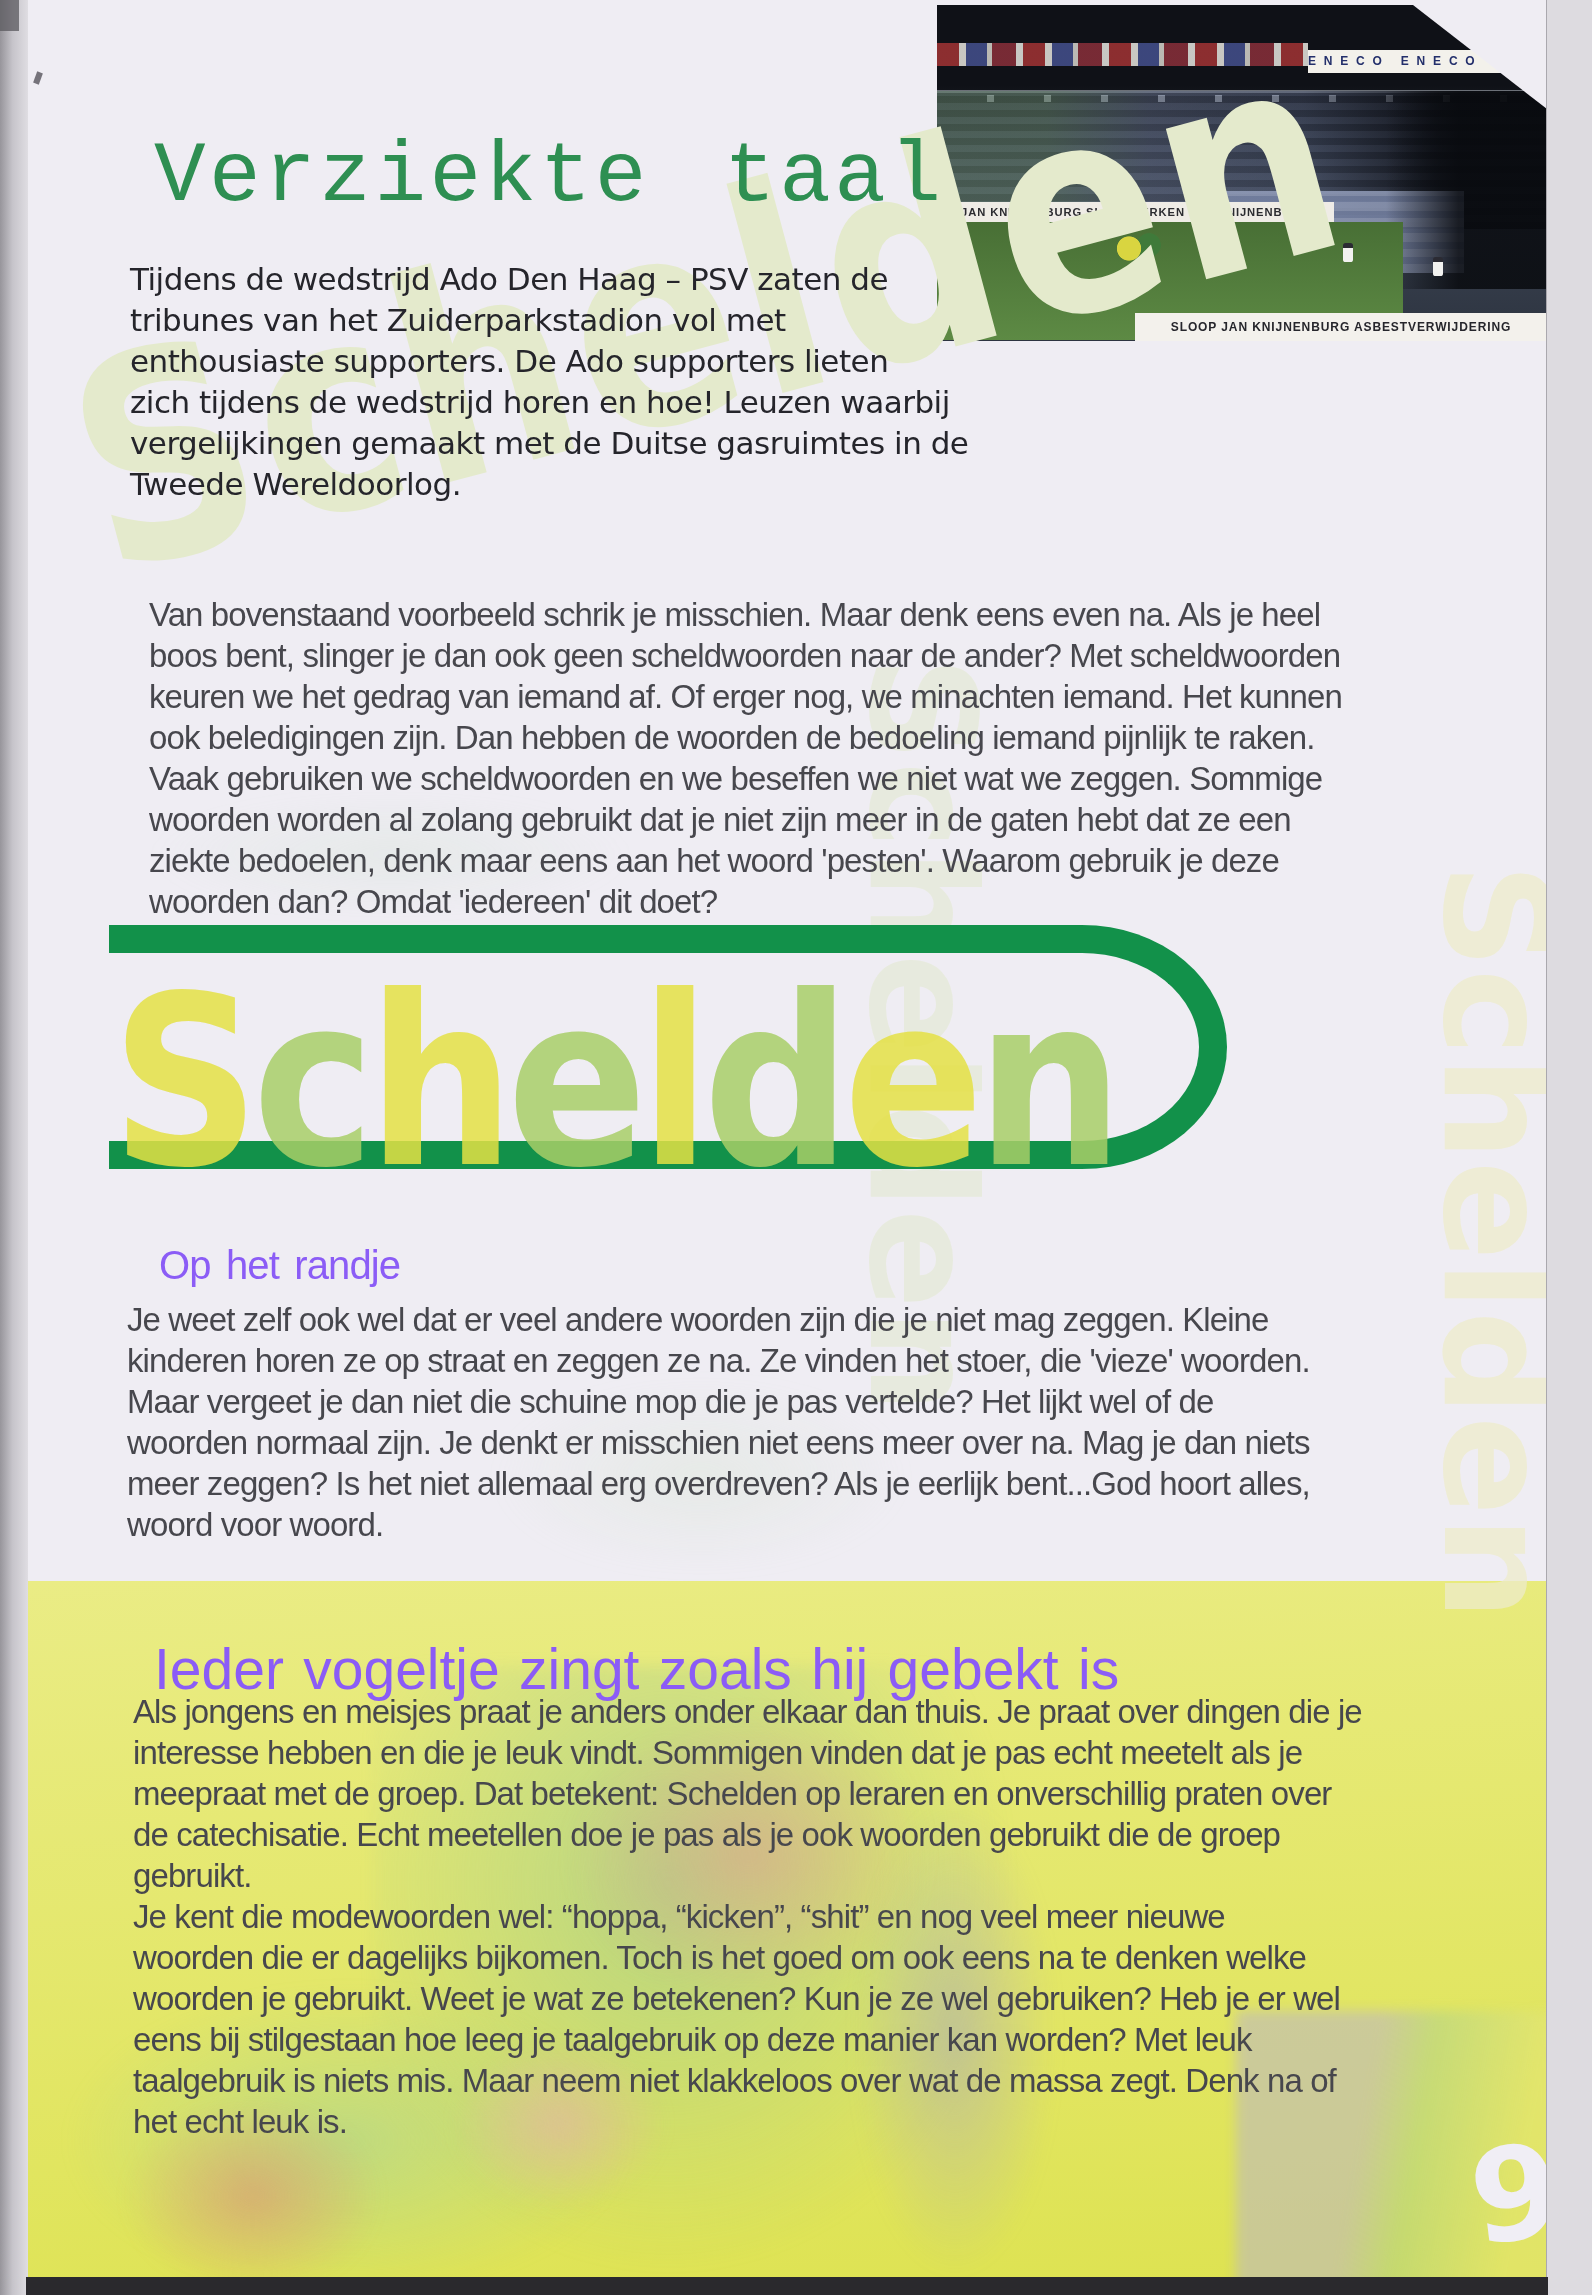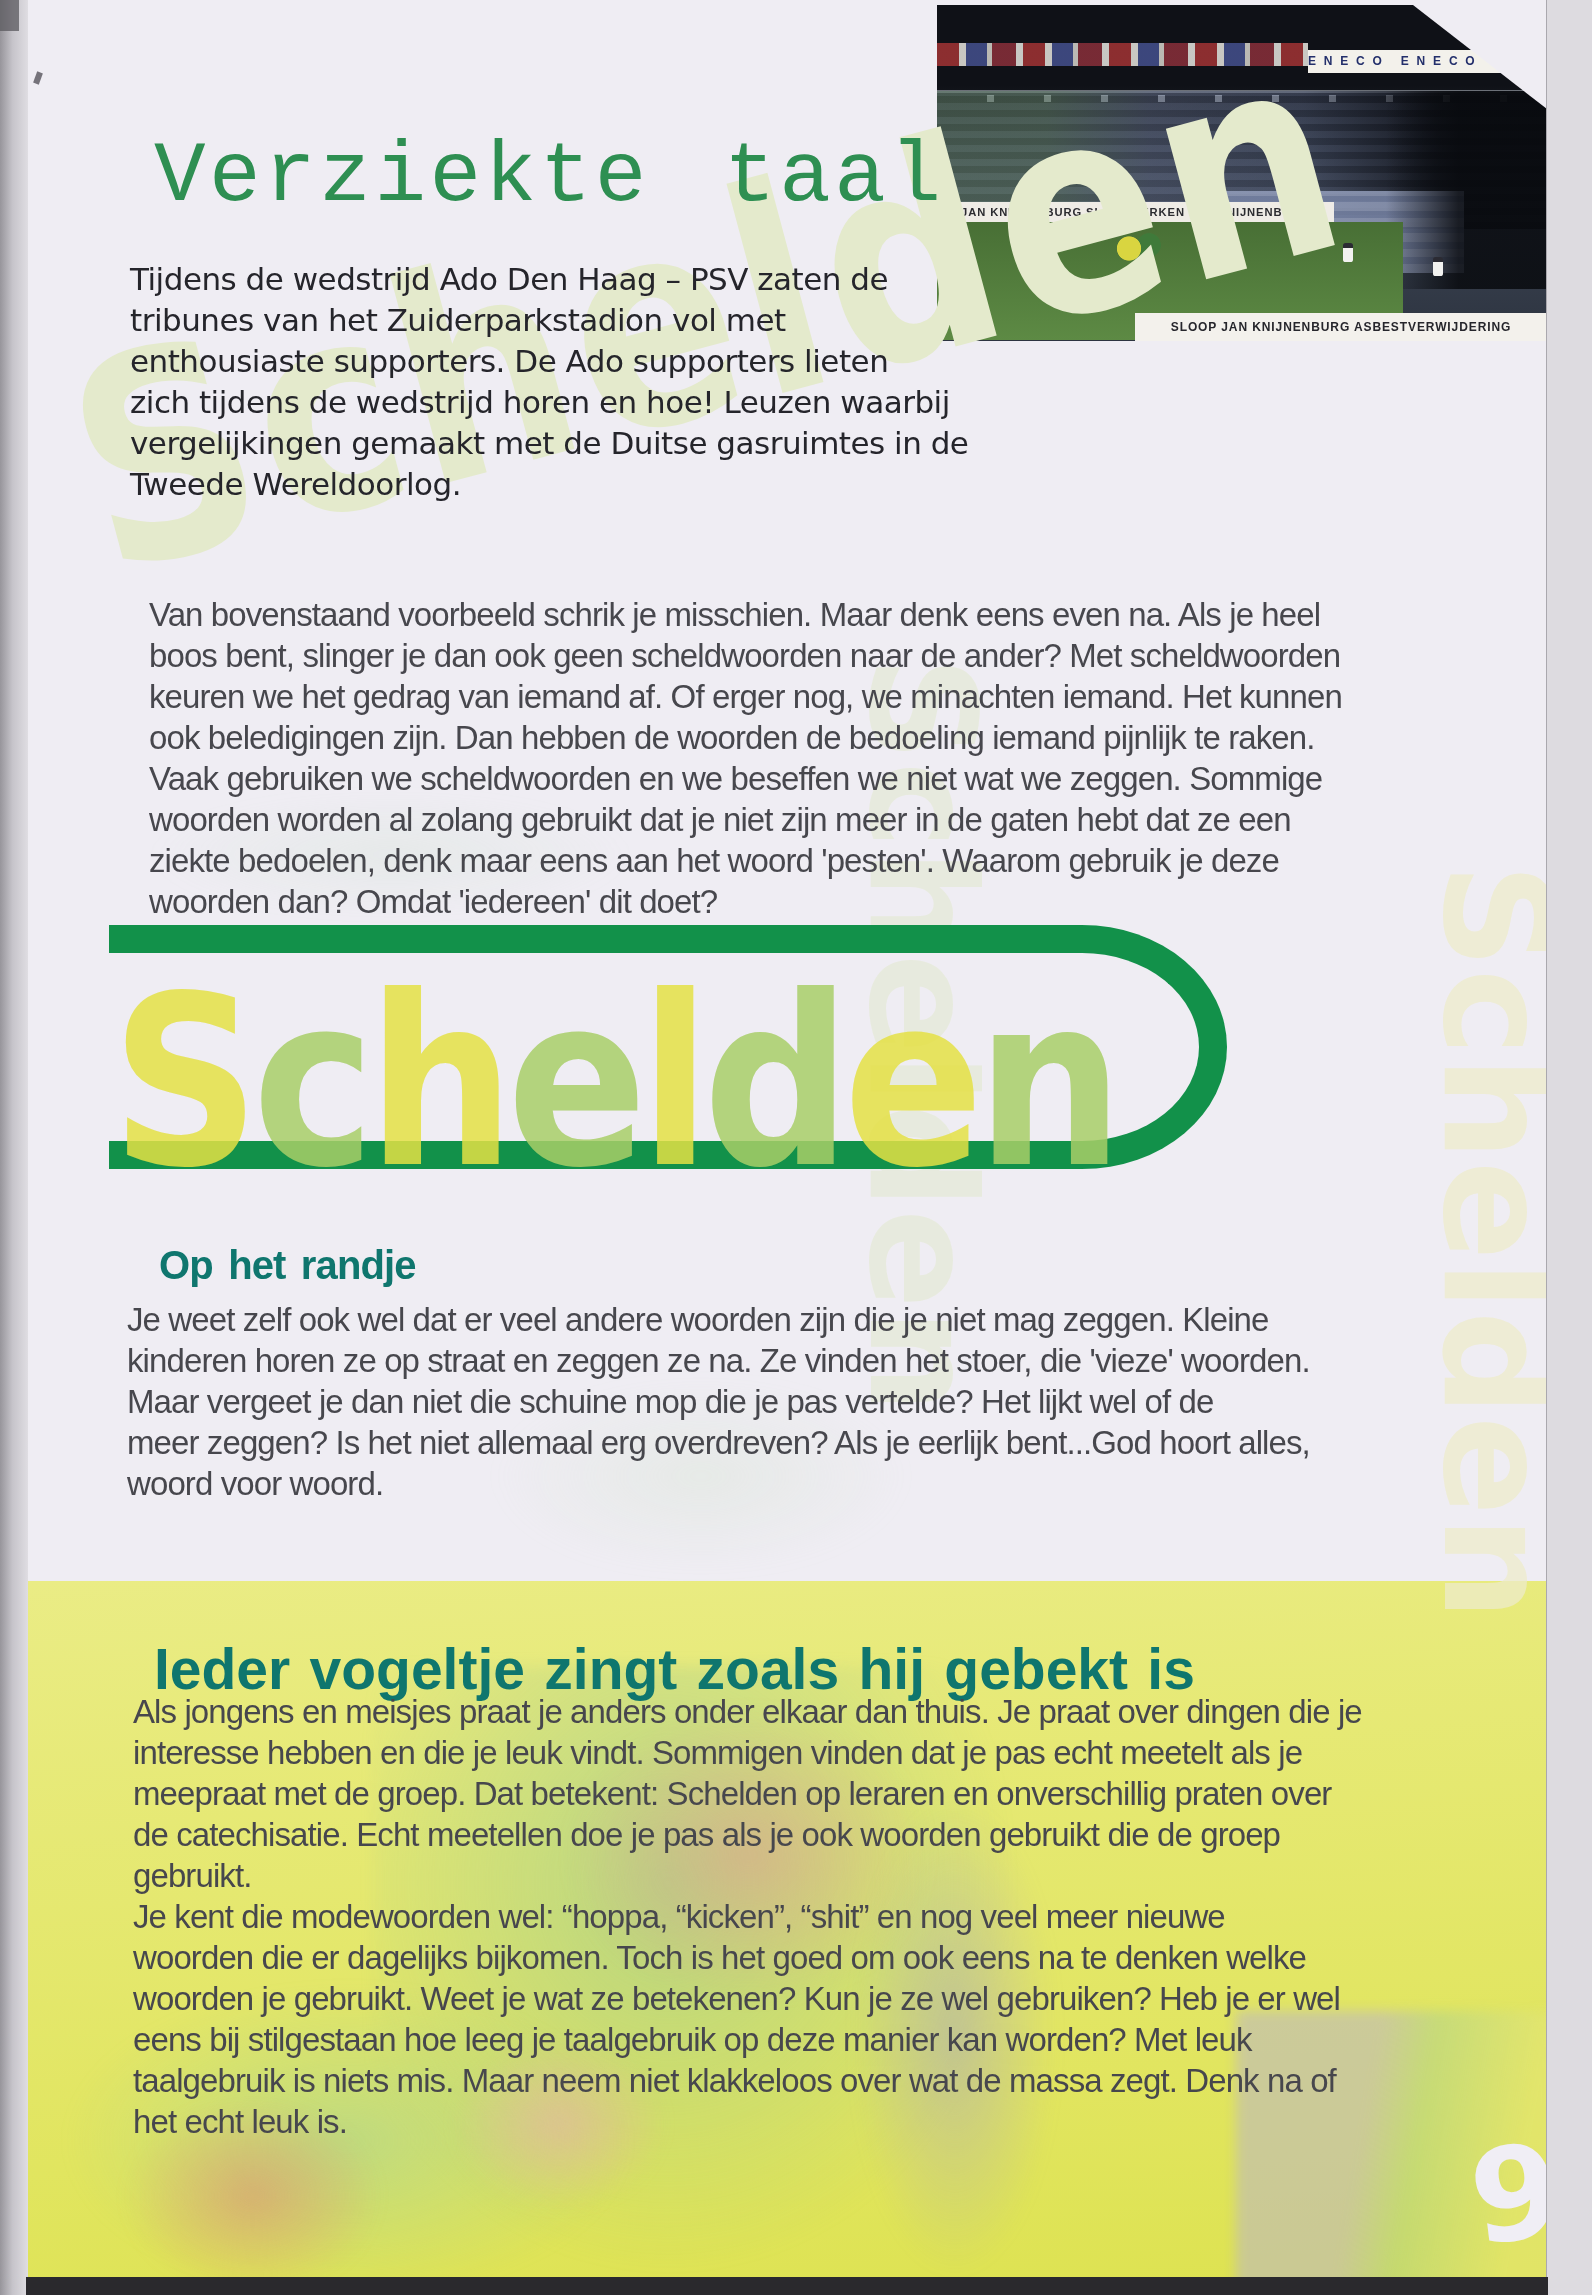--- a/index.html
+++ b/index.html
@@ -65,21 +65,21 @@
   
   .title{left:126px;top:128px;margin:0;font-family:Liberation Mono, monospace;font-weight:normal;font-size:86px;letter-spacing:3.5px;word-spacing:19px;color:#2e8f52;z-index:6;}
   .intro{left:76px;top:259px;font-family:"DejaVu Sans",sans-serif;font-size:31px;letter-spacing:-0.5px;color:#25252b;z-index:6;margin-left:26px;}
   .intro .ln{height:41px;line-height:41px;white-space:nowrap;}
   .tb{font-family:"Liberation Sans",sans-serif;font-size:33px;letter-spacing:-0.9px;color:#47474d;z-index:6;}
   .tb .ln{height:41px;line-height:41px;white-space:nowrap;}
   .main-p{left:121px;top:594px;}
   .randje-p{left:99px;top:1299px;}
   .randje-p .ln{height:41px;line-height:41px;}
   .vogel-p{left:105px;top:1691px;}
-  .h2{margin:0;font-family:"Liberation Sans",sans-serif;font-weight:bold;color:#0f766e;z-index:6;}
+  .h2{margin:0;font-family:"Liberation Sans",sans-serif;font-weight:normal;color:#8b5cf6;z-index:6;}
   .h-randje{left:131px;top:1243px;font-size:40px;letter-spacing:-0.9px;word-spacing:5.2px;}
   .h-vogel{left:126px;top:1636px;font-size:57px;word-spacing:3.5px;}
   .pagenum{left:1443px;top:2119px;font-family:"DejaVu Sans",sans-serif;font-weight:bold;font-size:129px;color:#f0eef5;transform:rotate(-7deg);z-index:6;}
 </style>
 </head>
 <body>
 
 <div class="abs page">
 
   <div class="abs yellow"></div>
@@ -139,20 +139,21 @@
     <div class="ln">woorden worden al zolang gebruikt dat je niet zijn meer in de gaten hebt dat ze een</div>
     <div class="ln">ziekte bedoelen, denk maar eens aan het woord 'pesten'. Waarom gebruik je deze</div>
     <div class="ln">woorden dan? Omdat 'iedereen' dit doet?</div>
   </div>
 
   <h2 class="abs h2 h-randje">Op het randje</h2>
   <div class="abs tb randje-p">
     <div class="ln">Je weet zelf ook wel dat er veel andere woorden zijn die je niet mag zeggen. Kleine</div>
     <div class="ln">kinderen horen ze op straat en zeggen ze na. Ze vinden het stoer, die 'vieze' woorden.</div>
     <div class="ln">Maar vergeet je dan niet die schuine mop die je pas vertelde? Het lijkt wel of de</div>
+    <div class="ln">woorden normaal zijn. Je denkt er misschien niet eens meer over na. Mag je dan niets</div>
     <div class="ln">meer zeggen? Is het niet allemaal erg overdreven? Als je eerlijk bent...God hoort alles,</div>
     <div class="ln">woord voor woord.</div>
   </div>
 
   <h2 class="abs h2 h-vogel">Ieder vogeltje zingt zoals hij gebekt is</h2>
   <div class="abs tb vogel-p">
     <div class="ln">Als jongens en meisjes praat je anders onder elkaar dan thuis. Je praat over dingen die je</div>
     <div class="ln">interesse hebben en die je leuk vindt. Sommigen vinden dat je pas echt meetelt als je</div>
     <div class="ln">meepraat met de groep. Dat betekent: Schelden op leraren en onverschillig praten over</div>
     <div class="ln">de catechisatie. Echt meetellen doe je pas als je ook woorden gebruikt die de groep</div>

